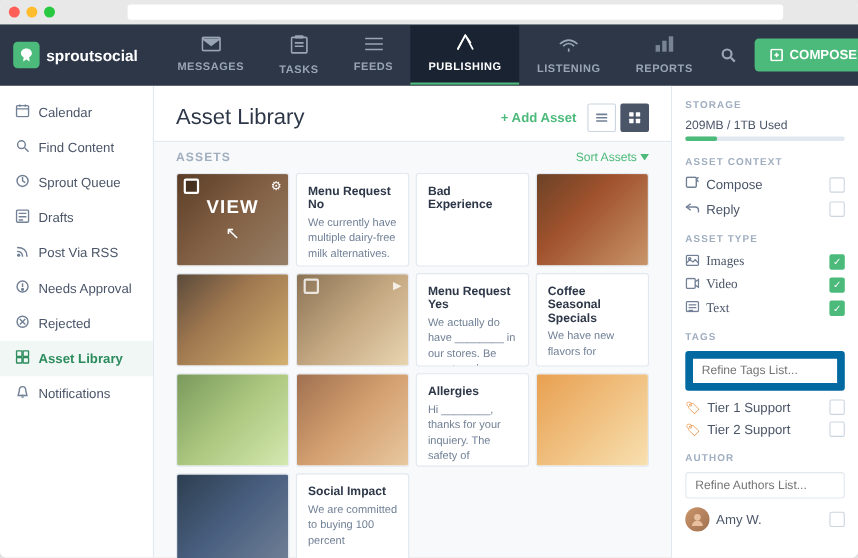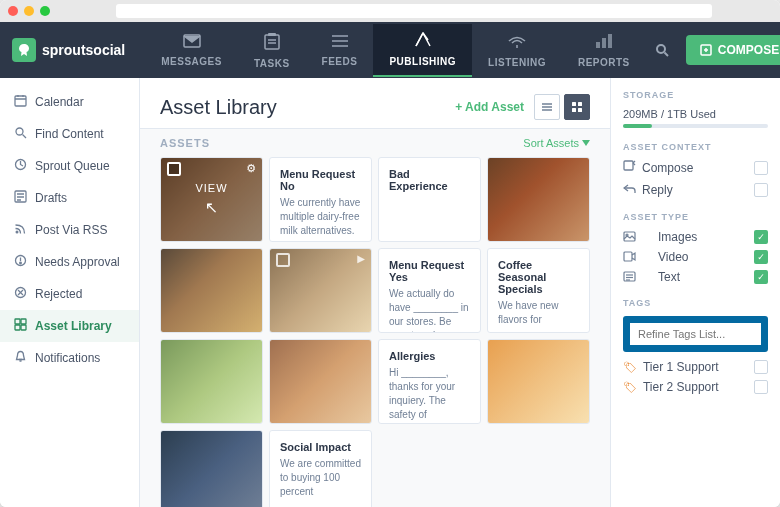--- a/index.html
+++ b/index.html
@@ -78,21 +78,21 @@
     .panel-section-title { font-size: 9px; font-weight: 700; color: #a0aec0; letter-spacing: 1px; margin-bottom: 8px; }
     .storage-text { font-size: 11px; color: #4a5568; }
     .storage-bar { width: 100%; height: 4px; background: #e2e8f0; border-radius: 2px; margin-top: 4px; }
     .storage-fill { width: 20%; height: 100%; background: #4cba7a; border-radius: 2px; }
 
     .context-item { display: flex; align-items: center; gap: 6px; margin-bottom: 6px; }
     .context-icon { font-size: 12px; color: #718096; }
     .context-label { font-size: 12px; color: #4a5568; flex: 1; }
     .checkbox { width: 14px; height: 14px; border: 1px solid #cbd5e0; border-radius: 2px; flex-shrink: 0; }
 
-    .type-item { display: flex; align-items: center; gap: 22px; margin-bottom: 6px; }
+    .type-item { display: flex; align-items: center; gap: 6px; margin-bottom: 6px; font-family: Liberation Serif, serif; }
     .type-icon { font-size: 11px; color: #718096; }
     .type-label { font-size: 12px; color: #4a5568; flex: 1; }
     .checkbox-checked { width: 14px; height: 14px; background: #4cba7a; border-radius: 2px; flex-shrink: 0; display: flex; align-items: center; justify-content: center; color: #fff; font-size: 9px; }
 
     .tags-match { display: flex; align-items: center; gap: 6px; margin-bottom: 8px; font-size: 11px; color: #4a5568; }
     .tags-input { width: 100%; border: 7px solid #0369a1; border-radius: 3px; padding: 5px 8px; font-size: 11px; color: #a0aec0; margin-bottom: 8px; outline: none; }
     .tag-item { display: flex; align-items: center; gap: 6px; margin-bottom: 6px; }
     .tag-icon { font-size: 11px; color: #e67e22; }
     .tag-label { font-size: 12px; color: #4a5568; flex: 1; }
 
@@ -333,21 +333,21 @@
               </svg>
           </span>
         </div>
         <div class="asset-grid">
 
           <div class="asset-card image-card" style="position:relative;">
             <div class="img-coffee1" style="width:100%;height:100%;"></div>
             <div class="overlay" style="position:absolute;inset:0;background:rgba(0,0,0,0.35);display:flex;align-items:center;justify-content:center;flex-direction:column;gap:4px;">
               <div class="settings-icon" style="position:absolute;top:4px;right:6px;color:#fff;font-size:11px;">⚙</div>
               <div class="checkbox-icon" style="position:absolute;top:4px;left:6px;width:14px;height:14px;border:2px solid #fff;border-radius:2px;"></div>
-              <span style="color:#fff;font-size:11px;font-weight:400;letter-spacing:1px;">VIEW</span>
+              <span style="color:#fff;font-size:17px;font-weight:700;letter-spacing:1px;">VIEW</span>
               <span style="color:#fff;font-size:16px;">↖</span>
             </div>
           </div>
           <div class="asset-card text-card">
             <div class="card-title">Menu Request No</div>
             <div class="card-body">We currently have multiple dairy-free milk alternatives.</div>
           </div>
           <div class="asset-card text-card">
             <div class="card-title">Bad Experience</div>
           </div>
@@ -475,16 +475,30 @@
             <span class="tag-label">Tier 1 Support</span>
             <div class="checkbox"></div>
           </div>
           <div class="tag-item">
             <span class="tag-icon">🏷</span>
             <span class="tag-label">Tier 2 Support</span>
             <div class="checkbox"></div>
           </div>
         </div>
 
+        <div class="panel-section">
+          <div class="panel-section-title">AUTHOR</div>
+          <input class="author-input" type="text" placeholder="Refine Authors List..." style="">
+          <div class="author-item">
+            <div class="author-avatar" style="background:linear-gradient(135deg,#c9956a,#a07050);">
+              <svg width="14" height="14" viewBox="0 0 14 14" fill="none">
+                  <circle cx="7" cy="5" r="3" fill="#e8c0a0"></circle>
+                  <path d="M2 13C2 10 5 8 7 8S12 10 12 13" fill="#e8c0a0"></path>
+                </svg>
+            </div>
+            <span class="author-name">Amy W.</span>
+            <div class="checkbox"></div>
+          </div>
+        </div>
       </div>
     </div>
   </div>
 </div>
 
 </body></html>

